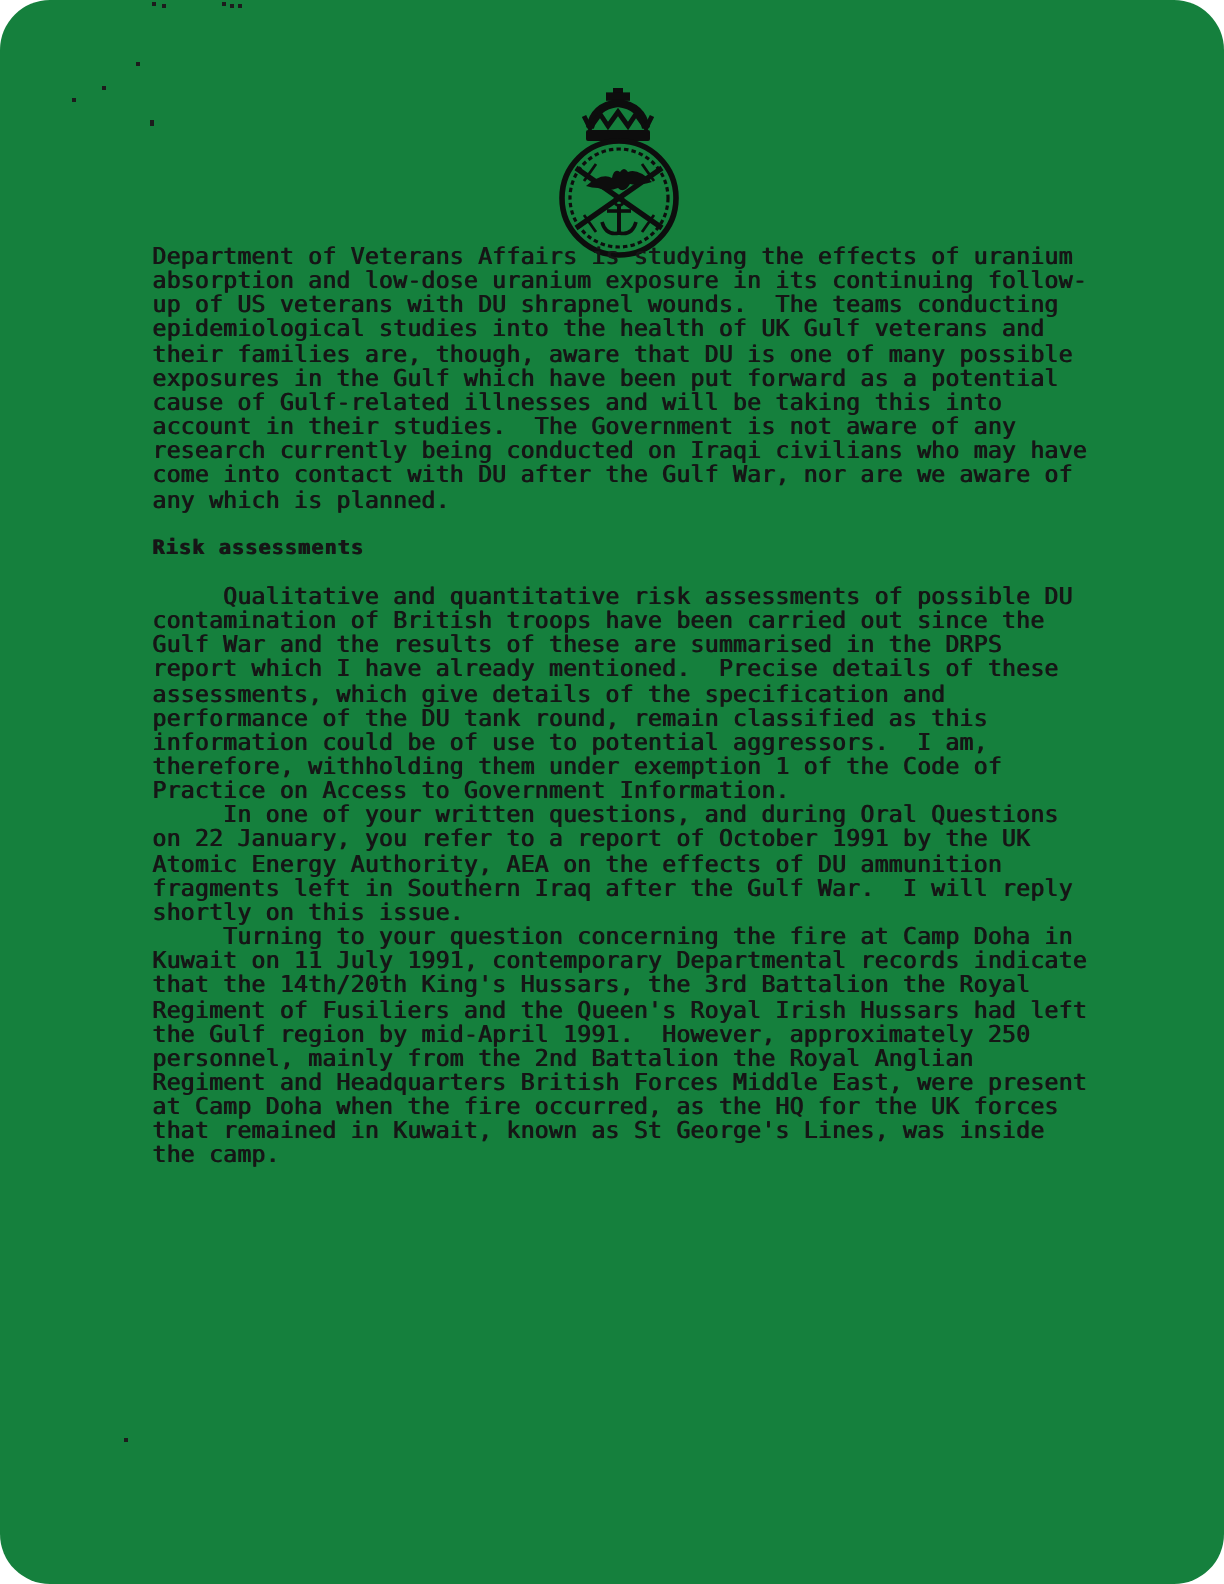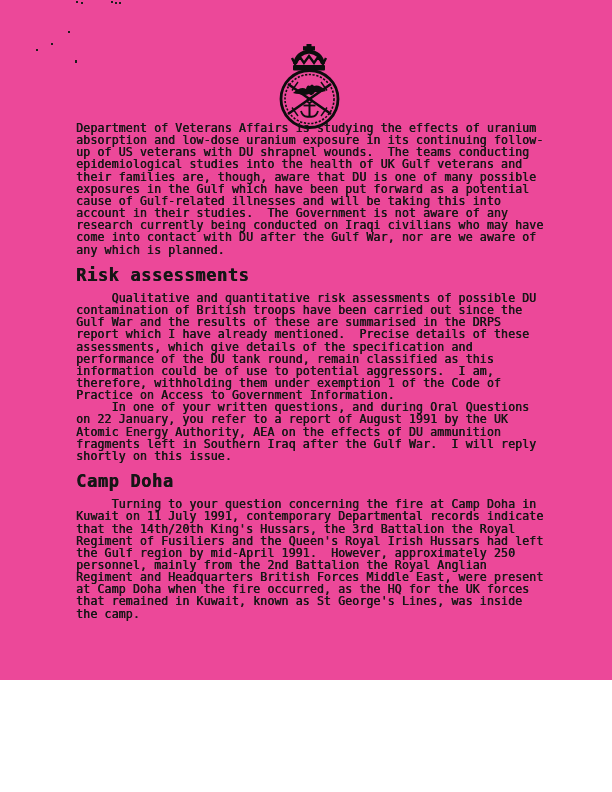--- a/index.html
+++ b/index.html
@@ -3,24 +3,25 @@
 <meta charset="utf-8">
 <style>
   html, body {
     margin: 0;
     padding: 0;
     background: #ffffff;
   }
   .page {
     position: relative;
     width: 612px;
-    height: 680px;
-    background: #ec4899;
+    height: 792px;
+    background: #15803d;
     overflow: hidden;
     font-family: "DejaVu Sans Mono", "Liberation Mono", monospace;
+    border-radius: 25px;
   }
   .crest {
     position: absolute;
     left: 271px;
     top: 44px;
     width: 77px;
     height: 85px;
   }
   .content {
     position: absolute;
@@ -32,21 +33,21 @@
     line-height: 12.15px;
     letter-spacing: 0.1px;
     text-shadow: 0.5px 0 0 currentColor;
   }
   .para {
     margin: 0;
     white-space: pre;
   }
   .heading {
     margin: 13px 0 11px 0;
-    font-size: 17px;
+    font-size: 10px;
     font-weight: bold;
     letter-spacing: 0.6px;
     white-space: pre;
     text-shadow: 0.6px 0 0 currentColor;
   }
   .speck {
     position: absolute;
     width: 2px;
     height: 2px;
     background: #1c1c1c;
@@ -117,26 +118,25 @@
 contamination of British troops have been carried out since the
 Gulf War and the results of these are summarised in the DRPS
 report which I have already mentioned.  Precise details of these
 assessments, which give details of the specification and
 performance of the DU tank round, remain classified as this
 information could be of use to potential aggressors.  I am,
 therefore, withholding them under exemption 1 of the Code of
 Practice on Access to Government Information.</p>
 
     <p class="para">     In one of your written questions, and during Oral Questions
-on 22 January, you refer to a report of August 1991 by the UK
+on 22 January, you refer to a report of October 1991 by the UK
 Atomic Energy Authority, AEA on the effects of DU ammunition
 fragments left in Southern Iraq after the Gulf War.  I will reply
 shortly on this issue.</p>
 
-    <h2 class="heading">Camp Doha</h2>
     <p class="para">     Turning to your question concerning the fire at Camp Doha in
 Kuwait on 11 July 1991, contemporary Departmental records indicate
 that the 14th/20th King's Hussars, the 3rd Battalion the Royal
 Regiment of Fusiliers and the Queen's Royal Irish Hussars had left
 the Gulf region by mid-April 1991.  However, approximately 250
 personnel, mainly from the 2nd Battalion the Royal Anglian
 Regiment and Headquarters British Forces Middle East, were present
 at Camp Doha when the fire occurred, as the HQ for the UK forces
 that remained in Kuwait, known as St George's Lines, was inside
 the camp.</p>

